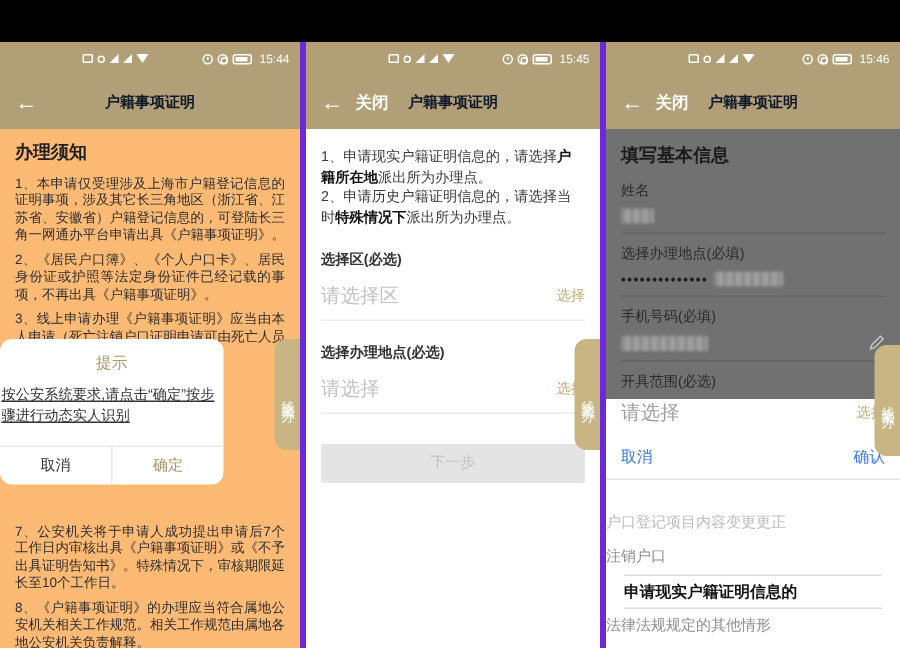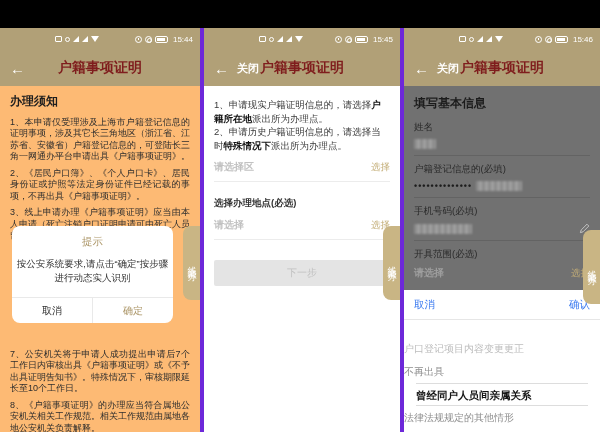--- a/index.html
+++ b/index.html
@@ -21,58 +21,58 @@
   .ic-wifi { width:0; height:0; border-top:6px solid #fff; border-left:4px solid transparent; border-right:4px solid transparent; }
   .ic-alarm { width:7px; height:7px; border:1px solid #fff; border-radius:50%; position:relative; }
   .ic-alarm:after { content:""; position:absolute; left:2px; top:1px; width:1px; height:2px; background:#fff; }
   .ic-gear { width:7px; height:7px; border:1px solid #fff; border-radius:50%; position:relative; }
   .ic-gear:after { content:""; position:absolute; left:1px; top:1px; width:3px; height:3px; border:1px solid #fff; border-radius:50%; }
   .ic-batt { width:13px; height:7px; border:1px solid #fff; border-radius:2px; position:relative; }
   .ic-batt:after { content:""; position:absolute; left:1px; top:1px; width:8px; height:3px; background:#fff; }
   .navbar { height:36px; display:flex; align-items:center; padding:0 10px; position:relative; }
   .nav-back { color:#fff; font-size:15px; line-height:1; cursor:pointer; }
   .nav-close { color:#fff; font-size:11px; font-weight:bold; margin-left:8px; }
-  .nav-title { position:absolute; left:0; right:0; text-align:center; color:#7f1d1d; font-size:14px; font-weight:bold; pointer-events:none; }
+  .nav-title { position:absolute; left:0; right:0; text-align:center; color:#0f172a; font-size:10px; font-weight:bold; pointer-events:none; }
 
   
   .helper-tab { position:absolute; right:0; width:17px; height:74px; background:#c9b584; border-radius:8px 0 0 8px;
     color:#fff; font-size:9px; letter-spacing:2px; writing-mode:vertical-rl; display:flex; align-items:center; justify-content:center; z-index:6; }
 
   
   .p1-content { position:absolute; top:58px; left:0; right:0; bottom:0; background:#fdba74; color:#2d2d2d;
     padding:7px 10px; font-size:9px; line-height:11.5px; text-align:justify; z-index:1; }
   .p1-heading { font-size:12px; font-weight:bold; color:#1e1e1e; margin:3px 0 9px; }
   .p1-content p { margin-bottom:5px; }
   .p1-gap { height:102px; }
   .chk-row { display:flex; align-items:center; gap:6px; margin-top:7px; }
   .chk-circle { width:9px; height:9px; border:1px solid #4d4d4d; border-radius:50%; flex:0 0 auto; }
   .chk-label { font-size:10px; color:#262626; }
 
   
-  .dialog { position:absolute; left:12px; top:198px; width:161px; background:#fff; border-radius:8px; z-index:5; overflow:hidden; }
+  .dialog { position:absolute; left:0; top:198px; width:149px; background:#fff; border-radius:8px; z-index:5; overflow:hidden; }
   .dialog-title { text-align:center; color:#ab9566; font-size:10.5px; padding:9px 0 4px; }
-  .dialog-body { text-align:center; color:#333; font-size:9.5px; line-height:14px; padding:4px 1px 12px; }
+  .dialog-body { color:#333; font-size:9.5px; line-height:14px; padding:4px 1px 12px;text-decoration:underline; }
   .dialog-btns { display:flex; border-top:1px solid #e9e9e9; height:26px; }
   .dialog-btn { flex:1; text-align:center; line-height:26px; font-size:10px; cursor:pointer; }
   .dialog-btn.cancel { color:#333; border-right:1px solid #e9e9e9; }
   .dialog-btn.confirm { color:#ab9566; }
 
   
   .p2-content { position:absolute; top:58px; left:0; right:0; bottom:0; background:#fff; padding:12px 10px 16px; z-index:1; }
   .p2-intro { font-size:9.5px; line-height:13.5px; color:#3a3a3a; }
   .p2-intro b { color:#111; }
   .field-label { font-size:9.5px; font-weight:bold; color:#333; margin-top:15px; }
   .field-row { display:flex; justify-content:space-between; align-items:center; padding:8px 0 7px; border-bottom:1px solid #ececec; }
-  .placeholder { font-size:10px; color:#c2c2c2;font-weight:bold; }
+  .placeholder { font-size:13px; color:#c2c2c2; }
   .link-select { font-size:9.5px; color:#c3ad76; cursor:pointer; }
   .btn-next { margin:20px 0 0; height:26px; background:#e4e4e4; border-radius:2px; color:#c0c0c0;
     font-size:10px; text-align:center; line-height:26px; }
 
   
-  .p3-dim { position:absolute; top:58px; left:0; right:0; height:204px; background:#717171; color:#262626;
+  .p3-dim { position:absolute; top:58px; left:0; right:0; height:180px; background:#717171; color:#262626;
     padding:9px 10px 0; z-index:1; }
   .p3-heading { font-size:12px; font-weight:bold; color:#1b1b1b; margin-bottom:9px; }
   .p3-label { font-size:9.5px; color:#2a2a2a; margin-top:7px; }
   .p3-valrow { display:flex; align-items:center; padding:5px 0 6px; border-bottom:1px solid #636363; }
   .p3-valrow.last { border-bottom:none; }
   .redact { display:inline-block; height:10px; background:#989898; filter:blur(1px); border-radius:1px;
     background-image:repeating-linear-gradient(90deg,#8c8c8c 0 3px,#a0a0a0 3px 6px); }
   .redact.w-sm { width:22px; } .redact.w-md { width:46px; } .redact.w-lg { width:58px; }
   .dots { font-size:9px; font-weight:bold; color:#1c1c1c; letter-spacing:1px; margin-right:4px; }
   .edit-icon { margin-left:auto; cursor:pointer; display:flex; }
@@ -163,20 +163,21 @@
         <span class="nav-title">户籍事项证明</span>
       </div>
     </div>
 
     <div class="p2-content">
       <div class="p2-intro">
         <span>1、申请现实户籍证明信息的，请选择</span><b>户籍所在地</b><span>派出所为办理点。</span><br>
         <span>2、申请历史户籍证明信息的，请选择当时</span><b>特殊情况下</b><span>派出所为办理点。</span>
       </div>
 
+      <div class="field-label">选择区(必选)</div>
       <div class="field-row">
         <span class="placeholder">请选择区</span>
         <span class="link-select">选择</span>
       </div>
 
       <div class="field-label">选择办理地点(必选)</div>
       <div class="field-row">
         <span class="placeholder">请选择</span>
         <span class="link-select">选择</span>
       </div>
@@ -212,21 +213,21 @@
     </div>
 
     <div class="p3-dim">
       <div class="p3-heading">填写基本信息</div>
 
       <div class="p3-label">姓名</div>
       <div class="p3-valrow">
         <span class="redact w-sm"></span>
       </div>
 
-      <div class="p3-label">户籍登记信息的(必填)</div>
+      <div class="p3-label">选择办理地点(必填)</div>
       <div class="p3-valrow">
         <span class="dots">••••••••••••••</span>
         <span class="redact w-md"></span>
       </div>
 
       <div class="p3-label">手机号码(必填)</div>
       <div class="p3-valrow">
         <span class="redact w-lg"></span>
         <span class="edit-icon">
           <svg width="11" height="11" viewBox="0 0 12 12">
@@ -246,20 +247,20 @@
 
     <div class="helper-tab" style="top:202px;">线上帮办</div>
 
     <div class="sheet">
       <div class="sheet-bar">
         <span class="sheet-btn">取消</span>
         <span class="sheet-btn">确认</span>
       </div>
       <div class="picker">
         <div class="picker-opt far">户口登记项目内容变更更正</div>
-        <div class="picker-opt">不再出具</div>
-        <div class="picker-opt selected">曾经同户人员间亲属关系</div>
+        <div class="picker-opt">注销户口</div>
+        <div class="picker-opt selected">申请现实户籍证明信息的</div>
         <div class="picker-opt">法律法规规定的其他情形</div>
       </div>
     </div>
   </div>
 
 </div>
 
 </body></html>

